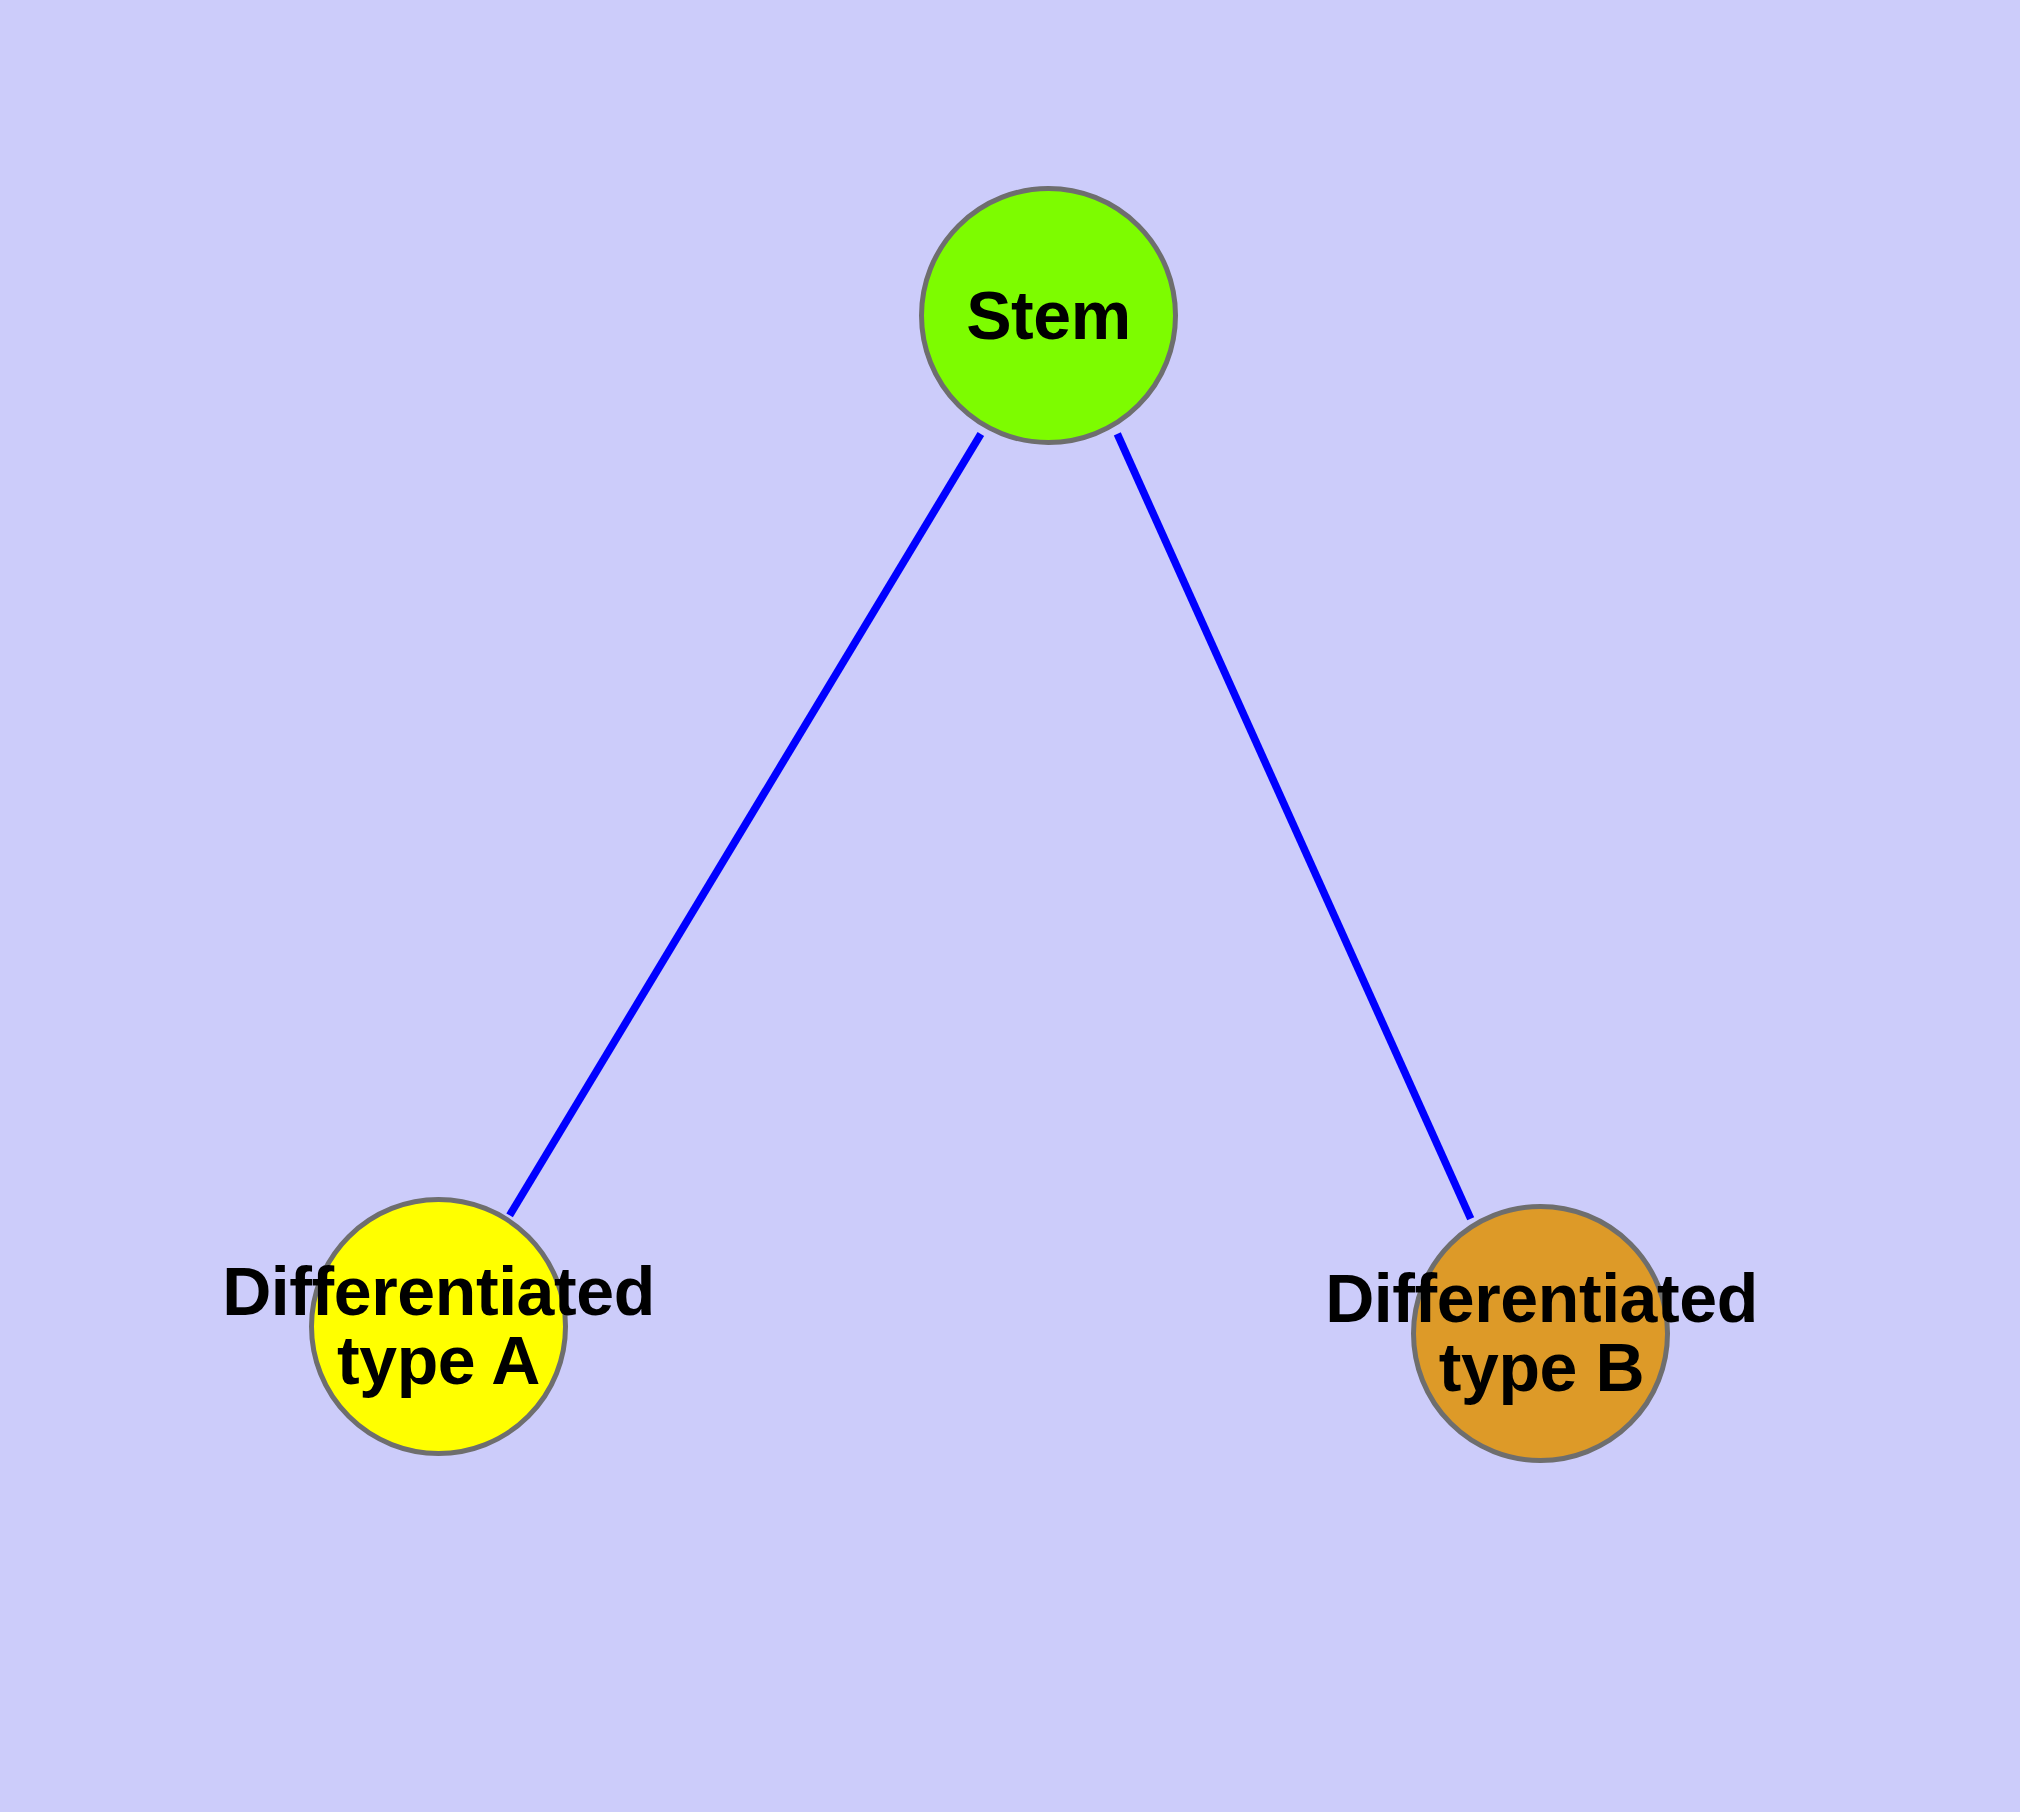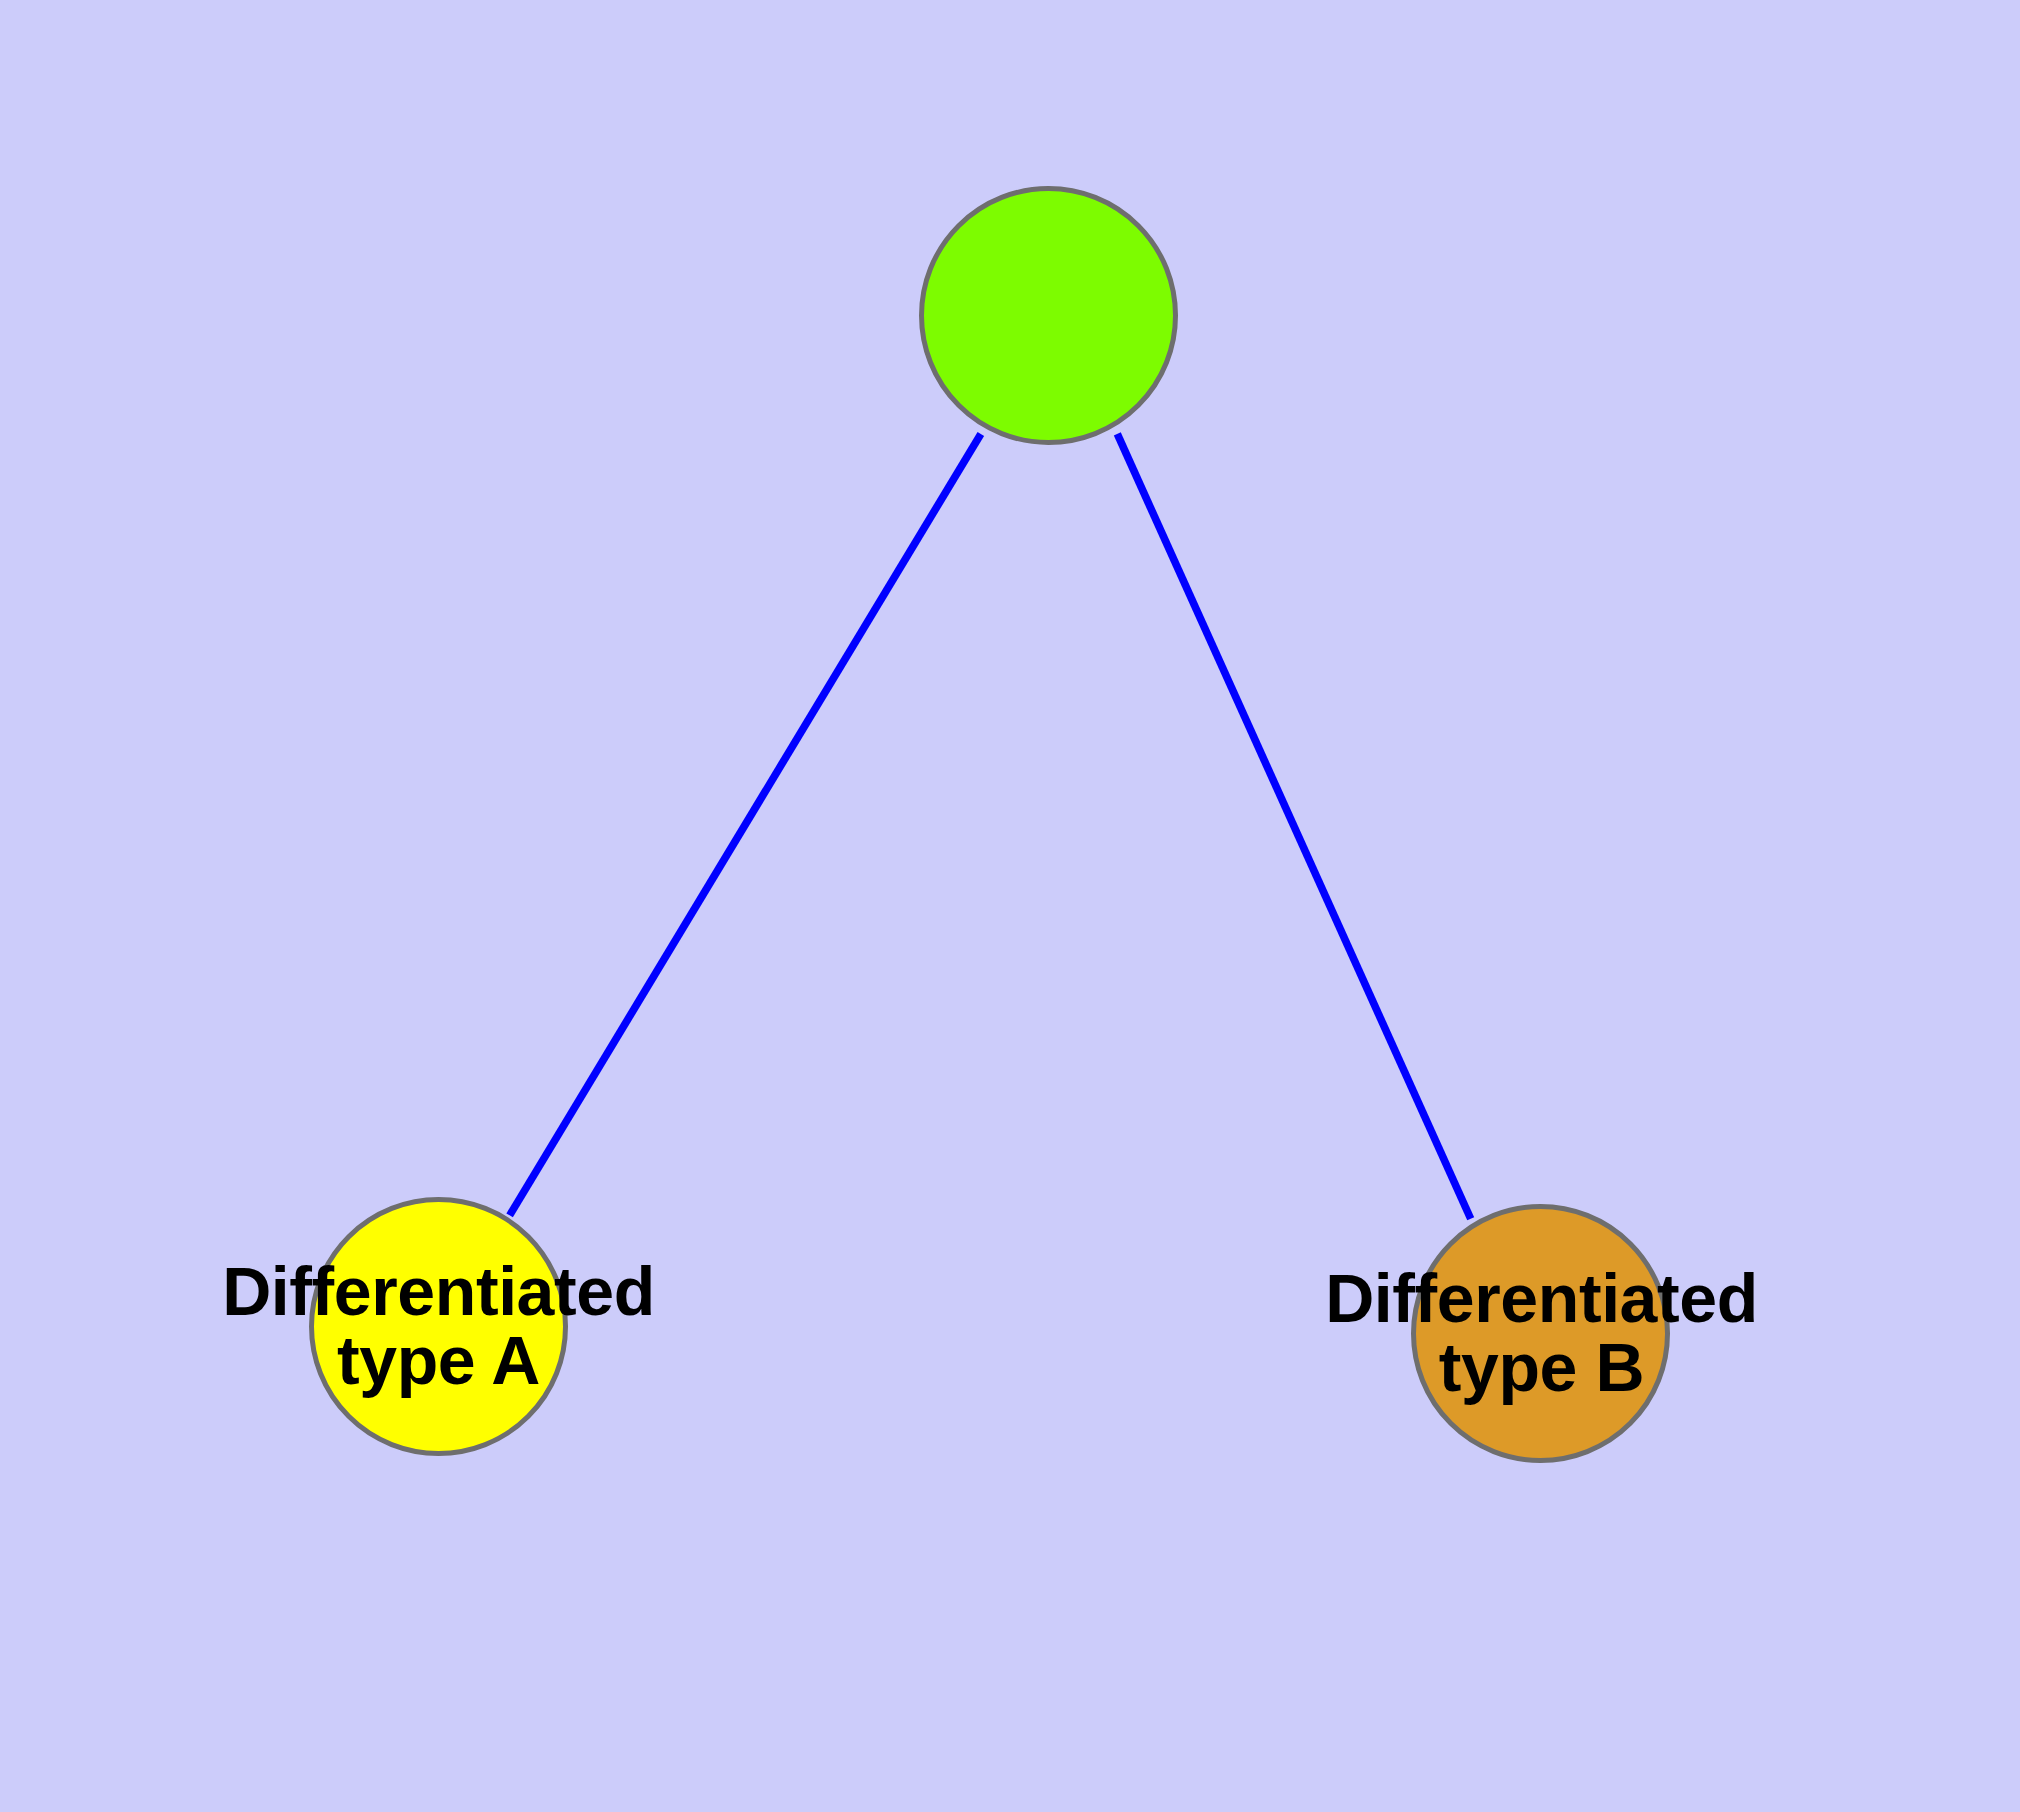--- a/index.html
+++ b/index.html
@@ -51,19 +51,20 @@
 
   <svg id="edge-layer" viewBox="0 0 2384 2138">
     <line id="edge-0" x1="1157" y1="512" x2="601" y2="1434" stroke="#0000ff" stroke-width="9" stroke-linecap="butt"></line>
     <line id="edge-1" x1="1318" y1="512" x2="1735" y2="1438" stroke="#0000ff" stroke-width="9" stroke-linecap="butt"></line>
   </svg>
 
   <div class="node" id="node-0" style="left: 919px; top: 186px; width: 259px; height: 259px; background: rgb(125, 252, 0); border-color: rgb(110, 110, 110); border-width: 5.1px;"></div>
   <div class="node" id="node-1" style="left: 309px; top: 1197px; width: 259px; height: 259px; background: rgb(255, 255, 0); border-color: rgb(110, 110, 110); border-width: 5.1px;"></div>
   <div class="node" id="node-2" style="left: 1411px; top: 1204px; width: 259px; height: 259px; background: rgb(221, 154, 40); border-color: rgb(110, 110, 110); border-width: 5.1px;"></div>
 
+  <div class="node-label" id="label-0" style="color: rgb(0, 0, 0); font-size: 68px; width: 1187px; left: 455px; top: 281px;">Stem</div>
   <div class="node-label" id="label-1" style="color: rgb(0, 0, 0); font-size: 68px; width: 1187px; left: -155px; top: 1257px;">Differentiated
 type A</div>
   <div class="node-label" id="label-2" style="color: rgb(0, 0, 0); font-size: 68px; width: 1187px; left: 948px; top: 1264px;">Differentiated
 type B</div>
 
 </div>
 
 
 </body></html>

